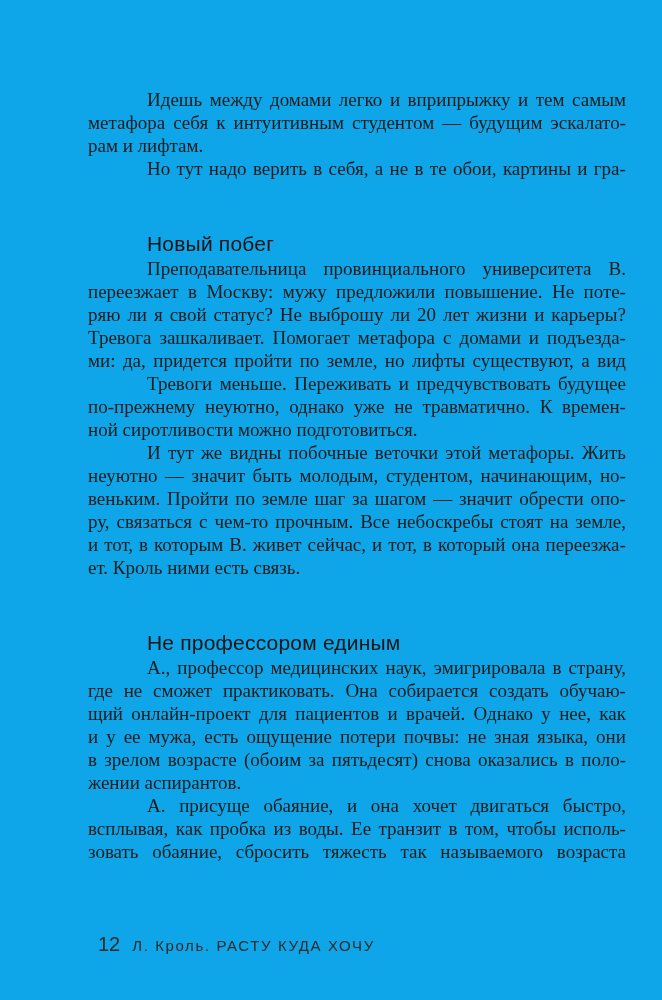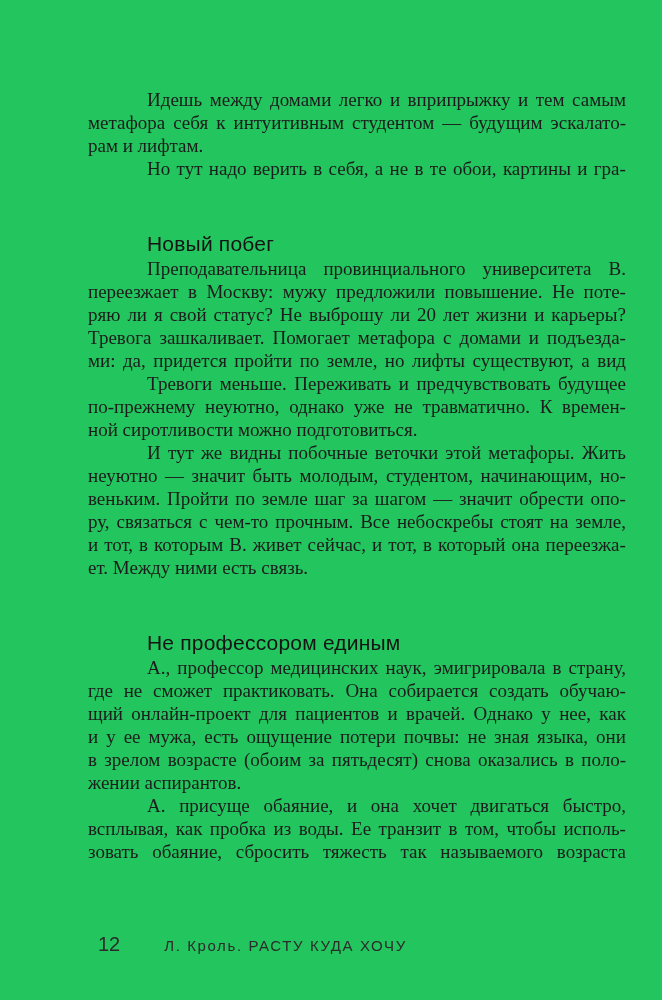--- a/index.html
+++ b/index.html
@@ -1,20 +1,20 @@
 <!DOCTYPE html>
 <html><head>
 <meta charset="utf-8">
 <style>
   html, body { margin: 0; padding: 0; }
   .page {
     position: relative;
     width: 662px;
     height: 1000px;
-    background: #22c55e;
+    background: #0ea5e9;
     font-family: "Liberation Serif", "DejaVu Serif", serif;
     color: #1c1c1c;
     overflow: hidden;
   }
   .text-block {
     position: absolute;
     left: 88px;
     top: 88px;
     width: 538px;
   }
@@ -44,21 +44,21 @@
     color: #141414;
     padding-left: 59px;
     margin-top: 51px;
   }
   .footer {
     position: absolute;
     left: 98px;
     top: 914px;
     display: flex;
     align-items: baseline;
-    gap: 44px;
+    gap: 12px;
     font-family: "Liberation Sans", "DejaVu Sans", sans-serif;
     color: #2b2b2b;
   }
   .page-num {
     font-size: 20px;
     line-height: 24px;
   }
   .running-title {
     font-size: 15px;
     line-height: 24px;
@@ -246,21 +246,21 @@
           <span>В.</span>
           <span>живет</span>
           <span>сейчас,</span>
           <span>и</span>
           <span>тот,</span>
           <span>в</span>
           <span>который</span>
           <span>она</span>
           <span>переезжа-</span>
         </div>
-        <div class="line lastline">ет. Между ними есть связь.</div>
+        <div class="line lastline">ет. Кроль ними есть связь.</div>
       </div>
       <div class="heading">Не профессором единым</div>
       <div class="para">
         <div class="line indent just">
           <span>А.,</span>
           <span>профессор</span>
           <span>медицинских</span>
           <span>наук,</span>
           <span>эмигрировала</span>
           <span>в</span>

